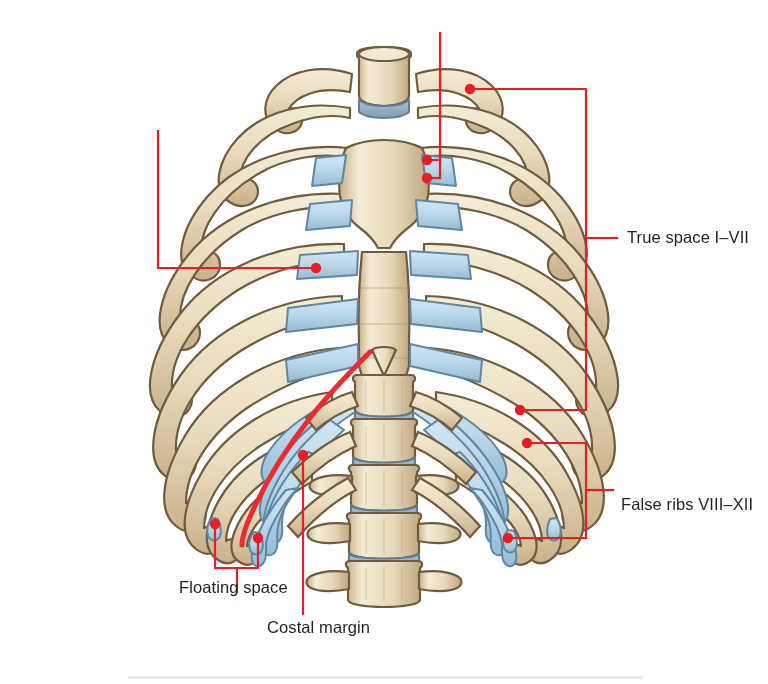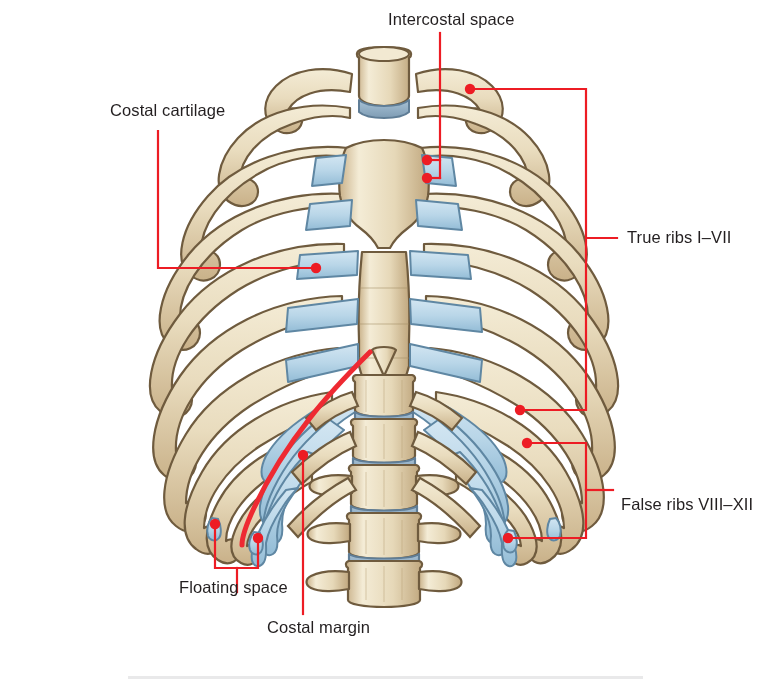--- a/index.html
+++ b/index.html
@@ -231,22 +231,20 @@
         <circle cx="527" cy="443" r="5.2"></circle>
         <circle cx="508" cy="538" r="5.2"></circle>
         <circle cx="215" cy="524" r="5.2"></circle>
         <circle cx="258" cy="538" r="5.2"></circle>
         <circle cx="303" cy="455" r="5.2"></circle>
       </g>
 
     </g>
   </svg>
 
-  <div class="lbl" id="lbl-costal-cartilage">Costal cartilage</div>
-  <div class="lbl" id="lbl-intercostal-space">Intercostal space</div>
-  <div class="lbl" id="lbl-true-ribs">True ribs I–VII</div>
+  <div class="lbl" id="lbl-true-ribs">True space I–VII</div>
   <div class="lbl" id="lbl-false-ribs">False ribs VIII–XII</div>
   <div class="lbl" id="lbl-floating-ribs">Floating space</div>
   <div class="lbl" id="lbl-costal-margin">Costal margin</div>
 
   <div id="footer-rule"></div>
 
 </div>
 
 </body></html>

